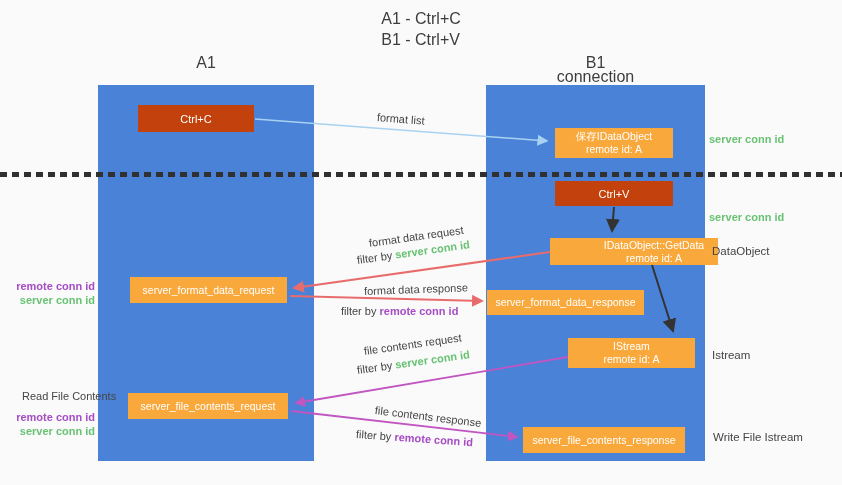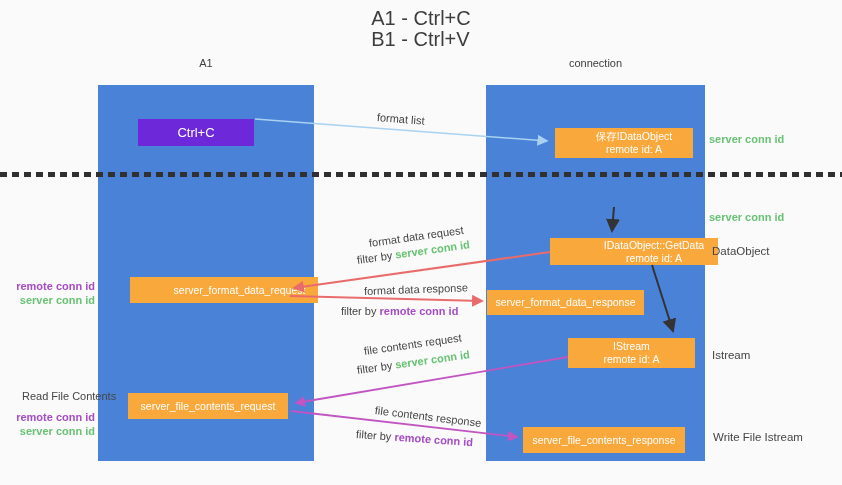--- a/index.html
+++ b/index.html
@@ -3,48 +3,48 @@
 <meta charset="utf-8">
 <style>
   html,body { margin:0; padding:0; background:#fafafa; }
   .canvas {
     position:relative; width:842px; height:485px; overflow:hidden;
     background:#fafafa;
     font-family:"Liberation Sans","DejaVu Sans",sans-serif;
   }
   
   .title { position:absolute; top:8px; left:0; width:100%; text-align:center; z-index:4; }
-  .title-inner { display:inline-block; text-align:left; font-size:20px; line-height:21px; color:#3d3d3d; }
+  .title-inner { display:inline-block; text-align:left; font-size:16px; line-height:21px; color:#3d3d3d; }
   
-  .col-header { position:absolute; text-align:center; font-size:11px; line-height:14px; color:#3d3d3d; z-index:2; }
+  .col-header { position:absolute; text-align:center; font-size:16px; line-height:14px; color:#3d3d3d; z-index:2; }
   .ch-left { left:98px; width:216px; top:56px; }
   .ch-right { left:486px; width:219px; top:56px; }
   
   .column { position:absolute; top:85px; height:376px; background:#4a82d8; z-index:1; }
   .col-left { left:98px; width:216px; }
   .col-right { left:486px; width:219px; }
   
   .divider {
     position:absolute; top:172px; left:0; width:842px; height:5px; z-index:3;
     background-image:repeating-linear-gradient(90deg,#303030 0 7px,rgba(0,0,0,0) 7px 12px);
   }
   
   .arrows { position:absolute; left:0; top:0; z-index:3; pointer-events:none; }
   
   .box {
     position:absolute; display:flex; flex-direction:column; align-items:center; justify-content:center;
     color:#fff; text-align:center; white-space:nowrap; z-index:2;
   }
-  .green  { background:#6d28d9; font-size:13px;margin-top:14px; }
+  .green  { background:#c2410c; font-size:11px; }
   .orange { background:#f9a83c; font-size:10.5px; line-height:13px; }
   .b-ctrlc    { left:138px; top:105px; width:116px; height:27px; }
-  .b-save     { left:555px; top:128px; width:118px; height:30px;padding-left:20px; }
+  .b-save     { left:555px; top:128px; width:118px; height:30px; }
   .b-ctrlv    { left:555px; top:181px; width:118px; height:25px; }
   .b-getdata  { left:550px; top:238px; width:128px; height:27px;padding-left:40px; }
-  .b-freq     { left:130px; top:277px; width:157px; height:26px;padding-left:31px; }
+  .b-freq     { left:130px; top:277px; width:157px; height:26px; }
   .b-fresp    { left:487px; top:290px; width:157px; height:25px; }
   .b-istream  { left:568px; top:338px; width:127px; height:30px; }
   .b-filereq  { left:128px; top:393px; width:160px; height:26px; }
   .b-fileresp { left:523px; top:427px; width:162px; height:26px; }
   
   .mlabel {
     position:absolute; color:#454545; font-size:11px; white-space:nowrap;
     transform-origin:left center; z-index:4;
   }
   .ml-formatlist { left:377px; top:111px; transform:rotate(4.5deg); }
@@ -81,20 +81,21 @@
     <div class="title-inner">
       <div>A1 - Ctrl+C</div>
       <div>B1 - Ctrl+V</div>
     </div>
   </div>
 
   <div class="col-header ch-left">
     <div>A1</div>
   </div>
   <div class="col-header ch-right">
+    <div>B1</div>
     <div>connection</div>
   </div>
 
   <div class="column col-left"></div>
   <div class="column col-right"></div>
 
   <div class="divider"></div>
 
   <svg class="arrows" width="842" height="485" viewBox="0 0 842 485">
     <defs>
@@ -119,20 +120,23 @@
     <line x1="568" y1="357" x2="296" y2="403" stroke-width="1.8" marker-end="url(#mmag)" stroke="#c155c1"></line>
     <line x1="291" y1="411" x2="517" y2="437" stroke-width="1.8" marker-end="url(#mmag)" stroke="#c155c1"></line>
   </svg>
 
   <div class="box green b-ctrlc">
     <span>Ctrl+C</span>
   </div>
   <div class="box orange b-save">
     <div>保存IDataObject</div>
     <div>remote id: A</div>
+  </div>
+  <div class="box green b-ctrlv">
+    <span>Ctrl+V</span>
   </div>
   <div class="box orange b-getdata">
     <div>IDataObject::GetData</div>
     <div>remote id: A</div>
   </div>
   <div class="box orange b-freq">
     <span>server_format_data_request</span>
   </div>
   <div class="box orange b-fresp">
     <span>server_format_data_response</span>

